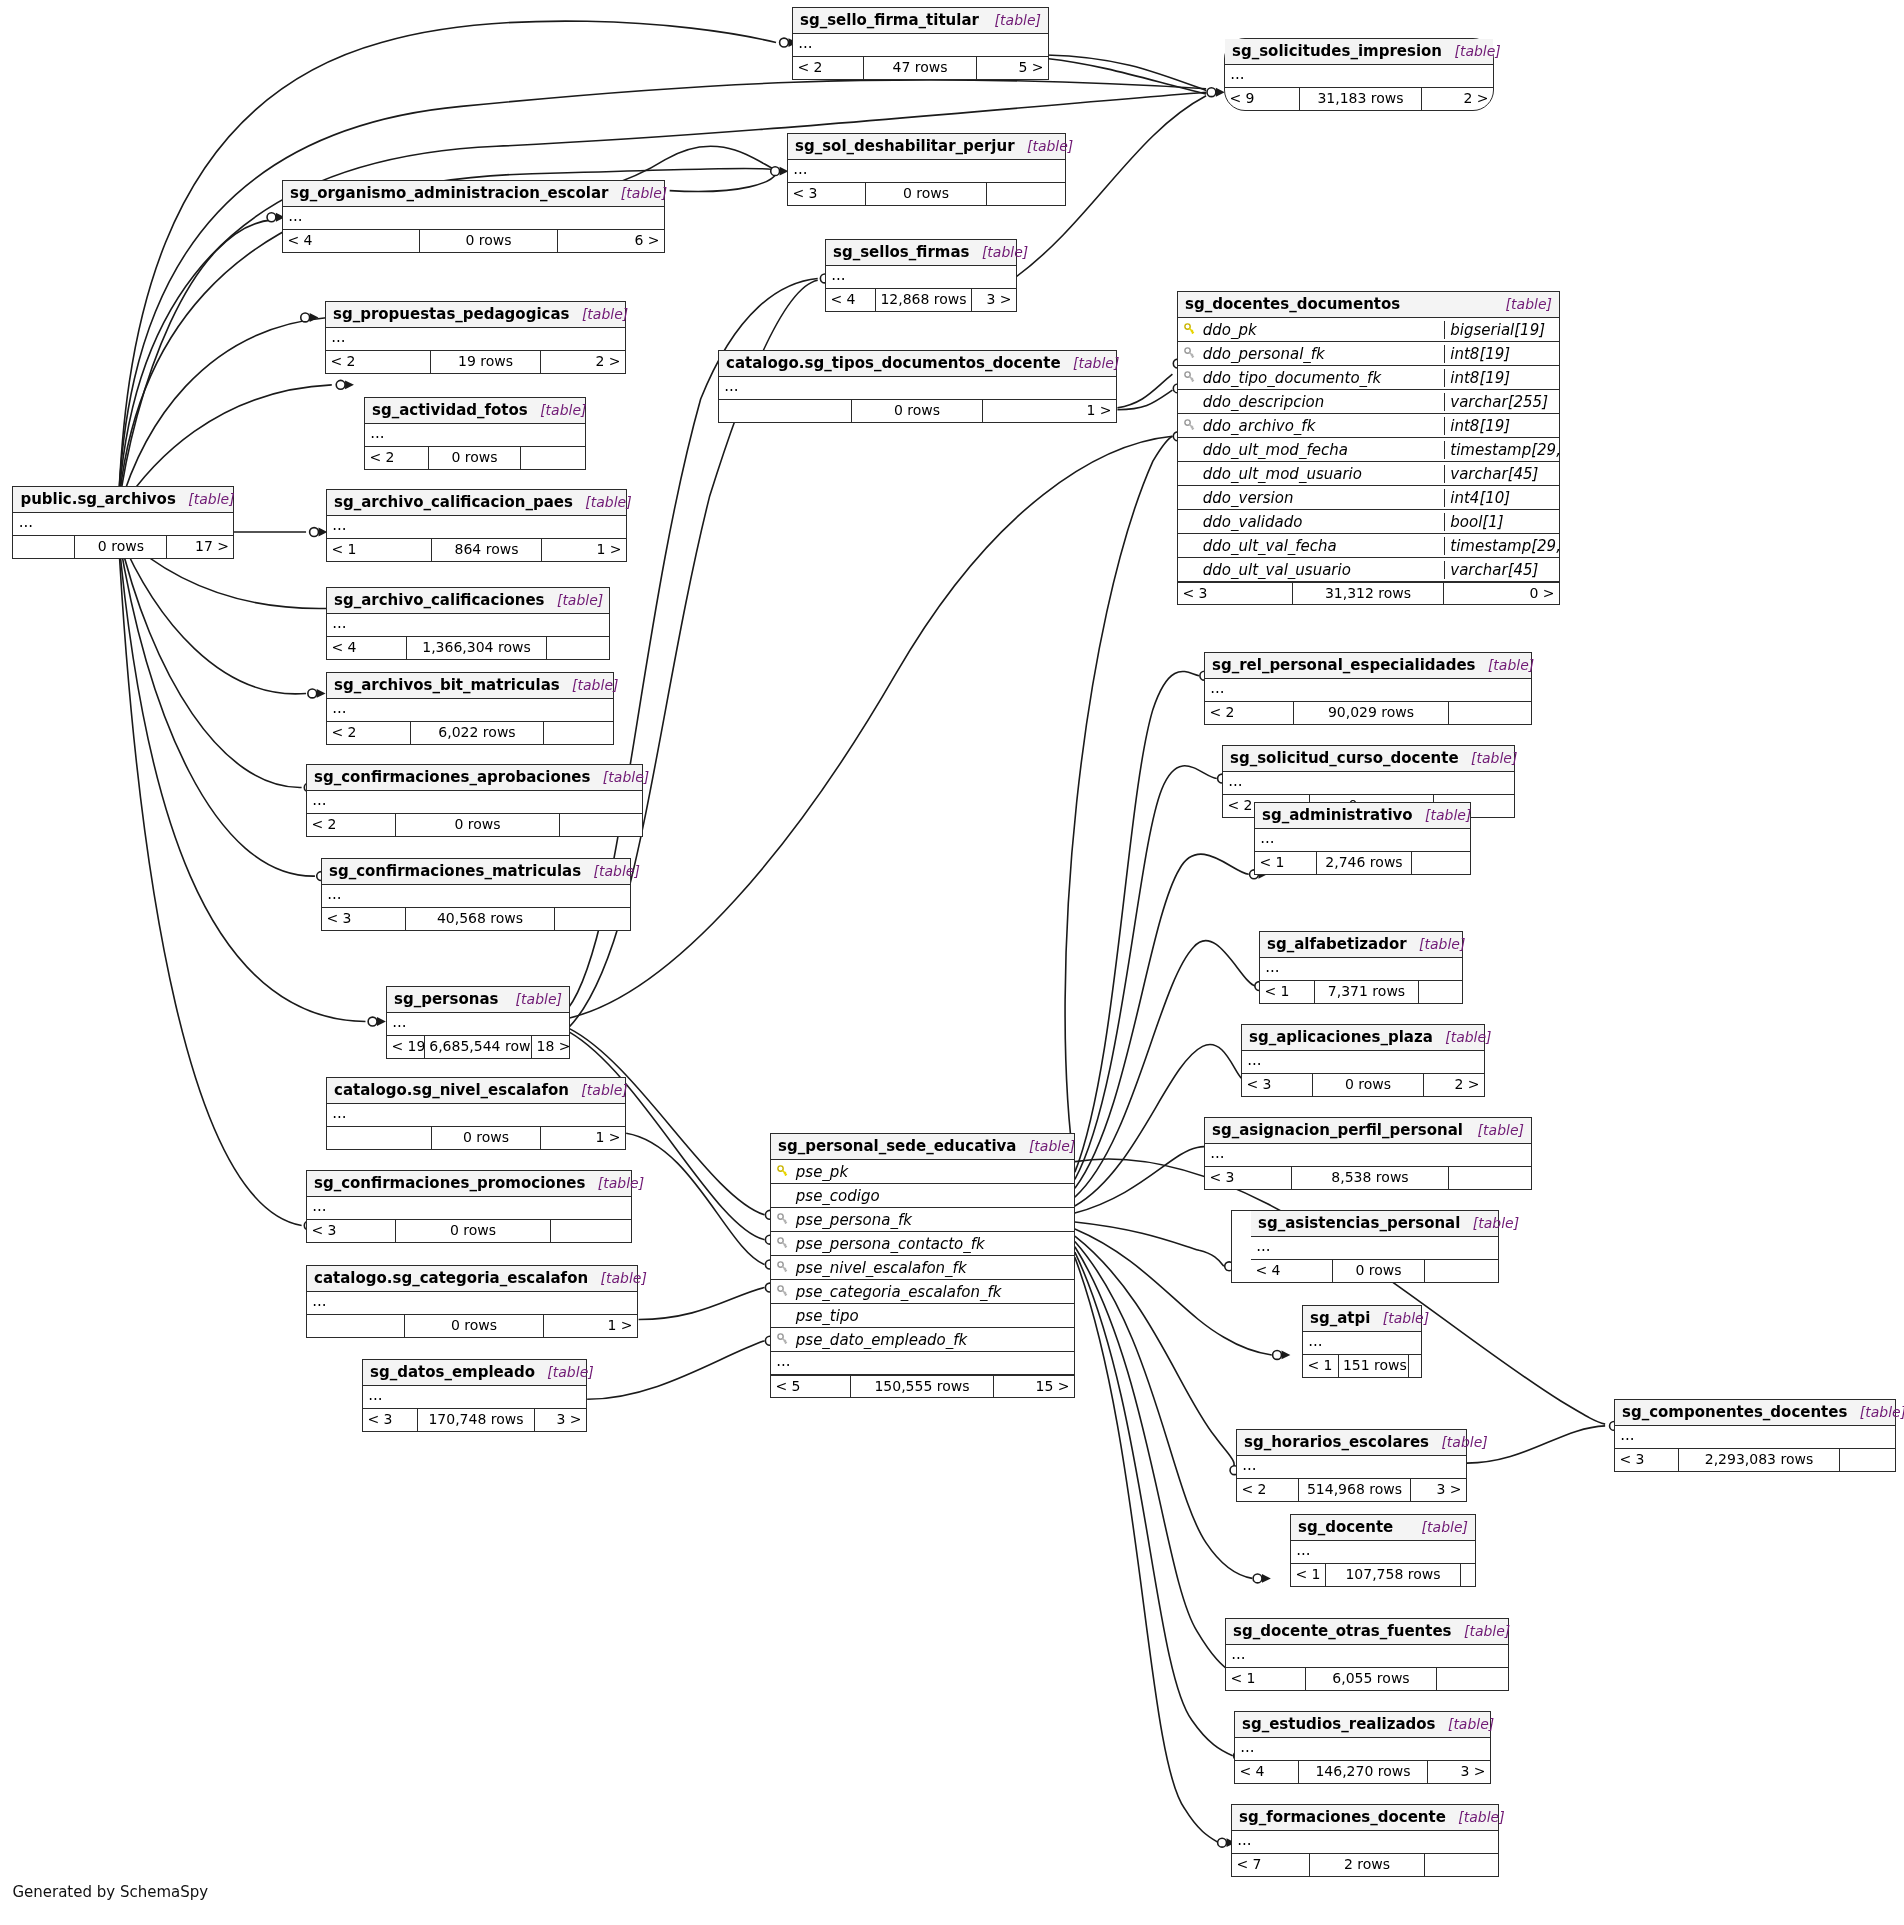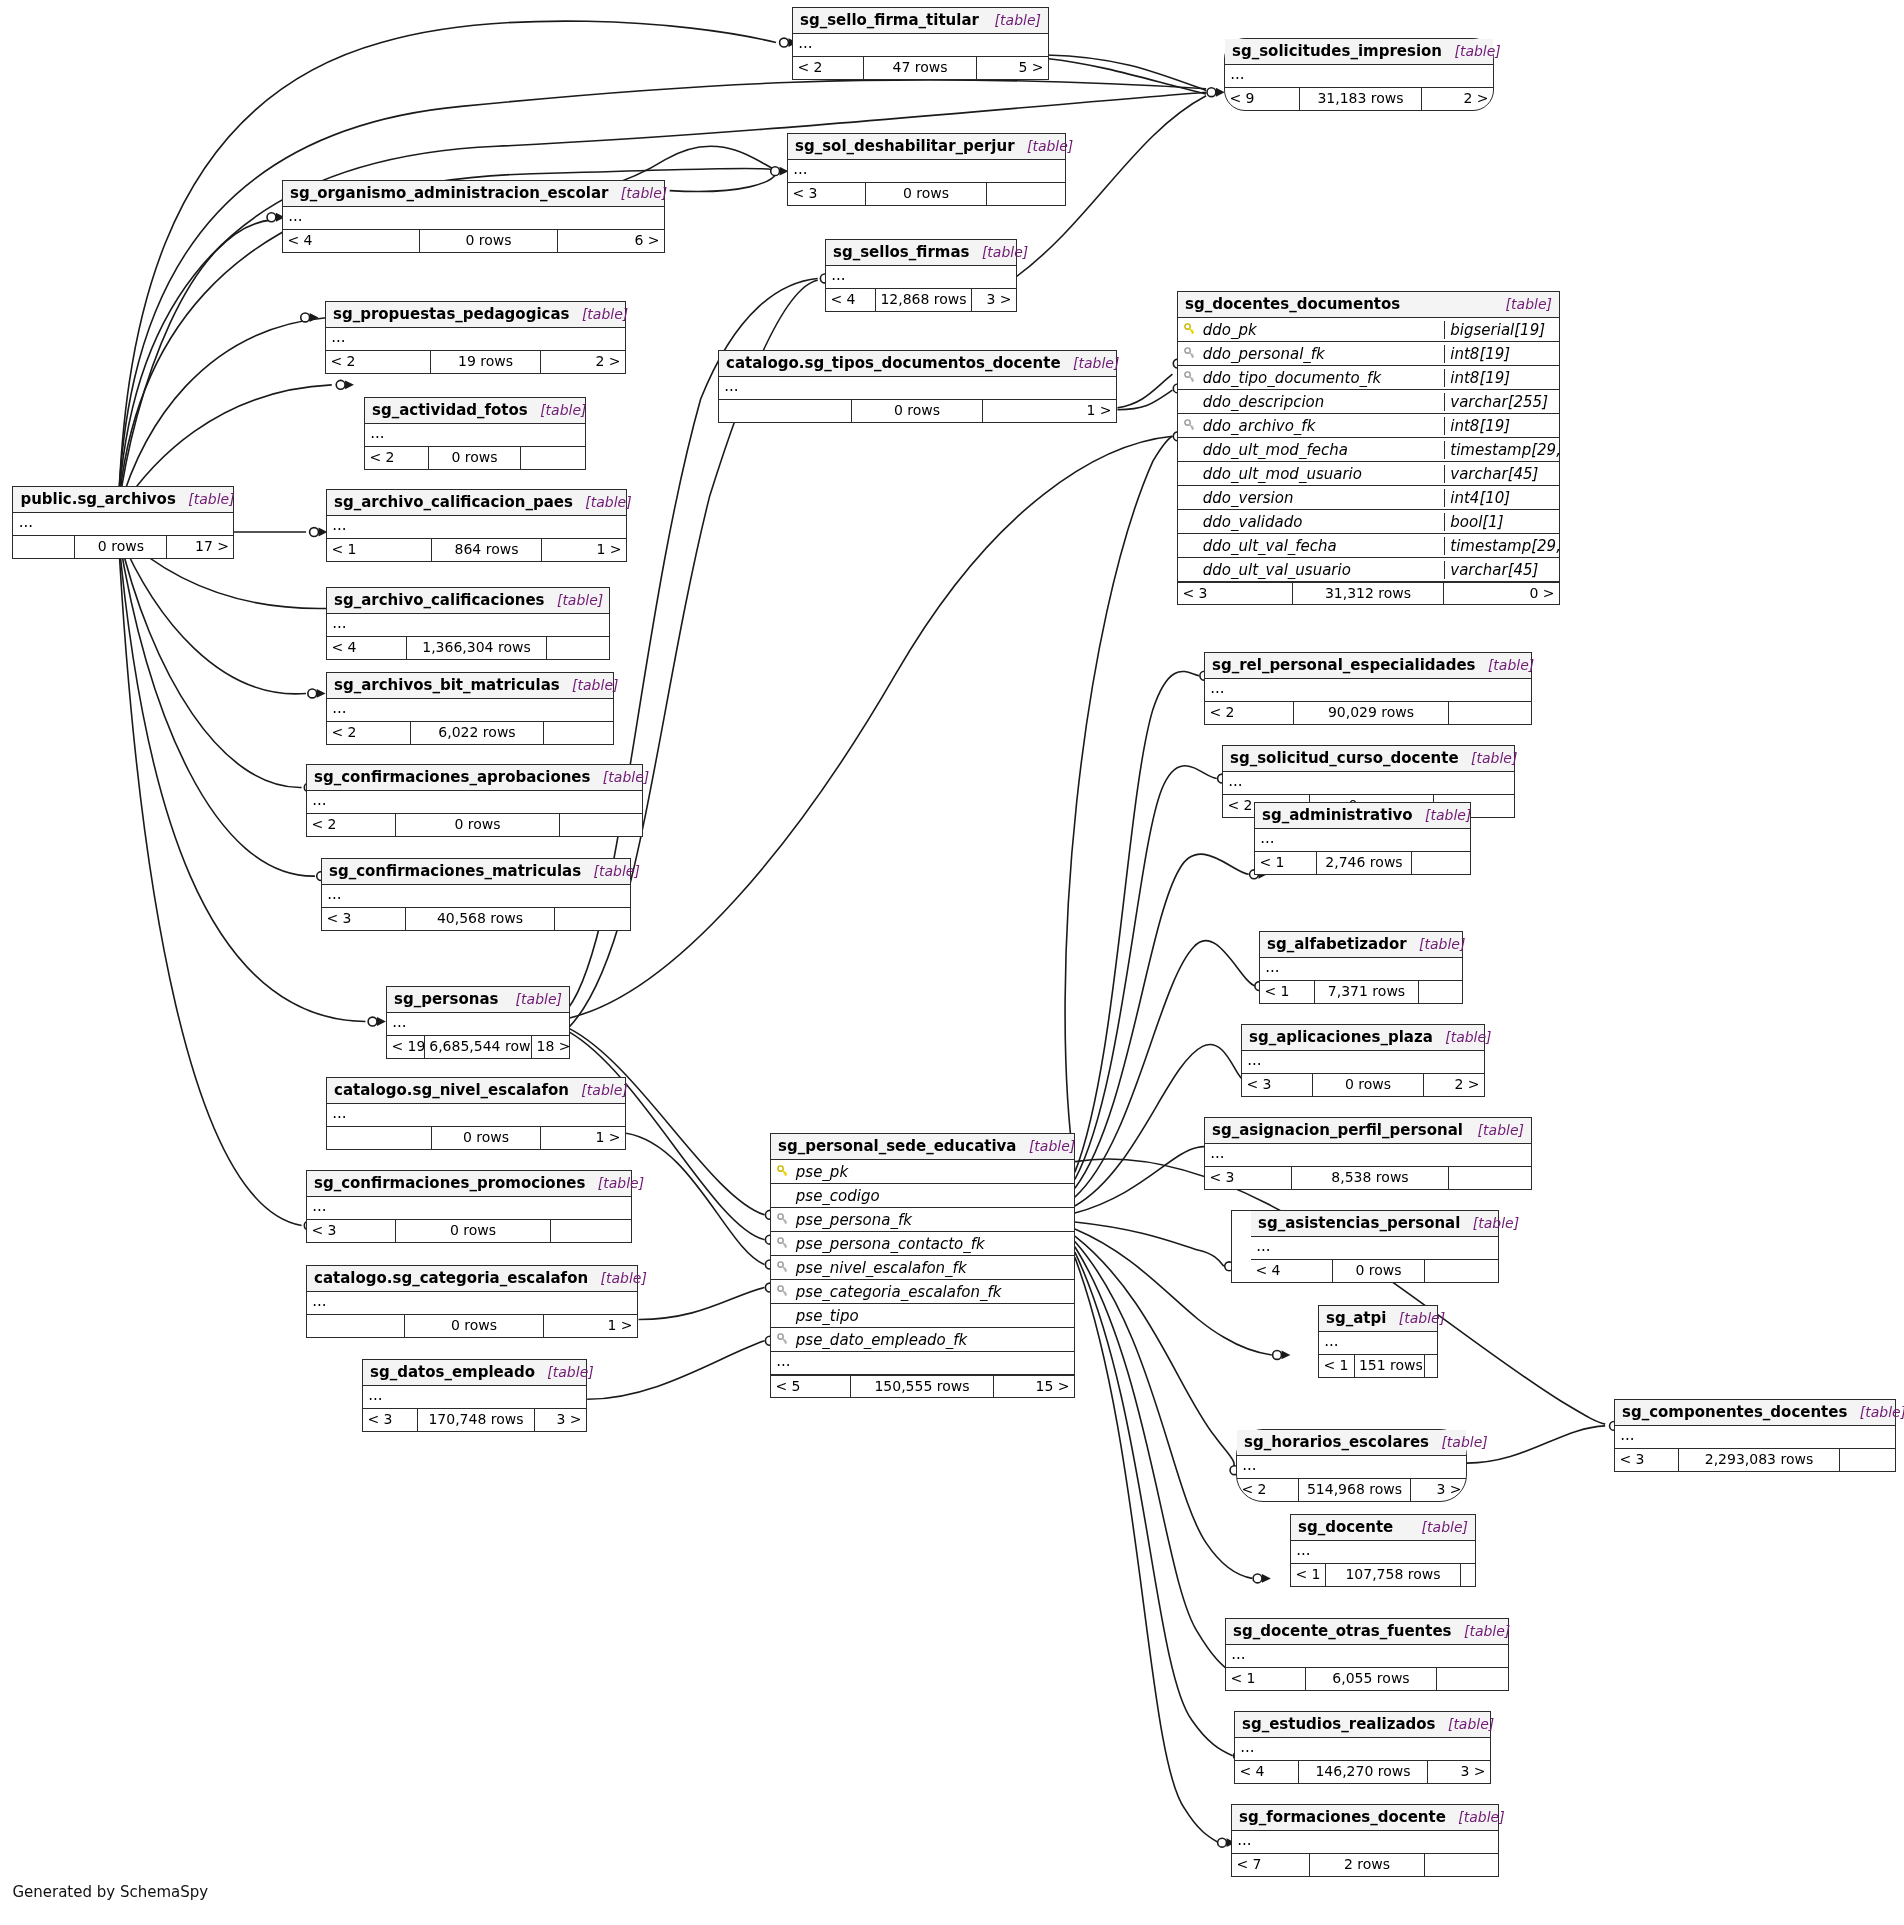--- a/index.html
+++ b/index.html
@@ -612,34 +612,34 @@
       <span class="ttype">[table]</span>
     </div>
     <div class="ellipsis">...</div>
     <div class="foot">
       <div class="f-left" style="width:82px">&lt; 4</div>
       <div class="f-mid">0 rows</div>
       <div class="f-right" style="width:73px"></div>
     </div>
   </div>
 
-  <div class="tbl" style="left:1302px; top:1305px; width:120px;margin-left:16px;">
+  <div class="tbl" style="left:1302px; top:1305px; width:120px;">
     <div class="hdr">
       <span class="tname">sg_atpi</span>
       <span class="ttype">[table]</span>
     </div>
     <div class="ellipsis">...</div>
     <div class="foot">
       <div class="f-left" style="width:37px">&lt; 1</div>
       <div class="f-mid">151 rows</div>
       <div class="f-right" style="width:12.4px"></div>
     </div>
   </div>
 
-  <div class="tbl" style="left:1236px; top:1429px; width:231px;border-radius:27px;">
+  <div class="tbl" style="left:1236px; top:1429px; width:231px;">
     <div class="hdr">
       <span class="tname">sg_horarios_escolares</span>
       <span class="ttype">[table]</span>
     </div>
     <div class="ellipsis">...</div>
     <div class="foot">
       <div class="f-left" style="width:62px">&lt; 2</div>
       <div class="f-mid">514,968 rows</div>
       <div class="f-right" style="width:55px">3 &gt;</div>
     </div>

